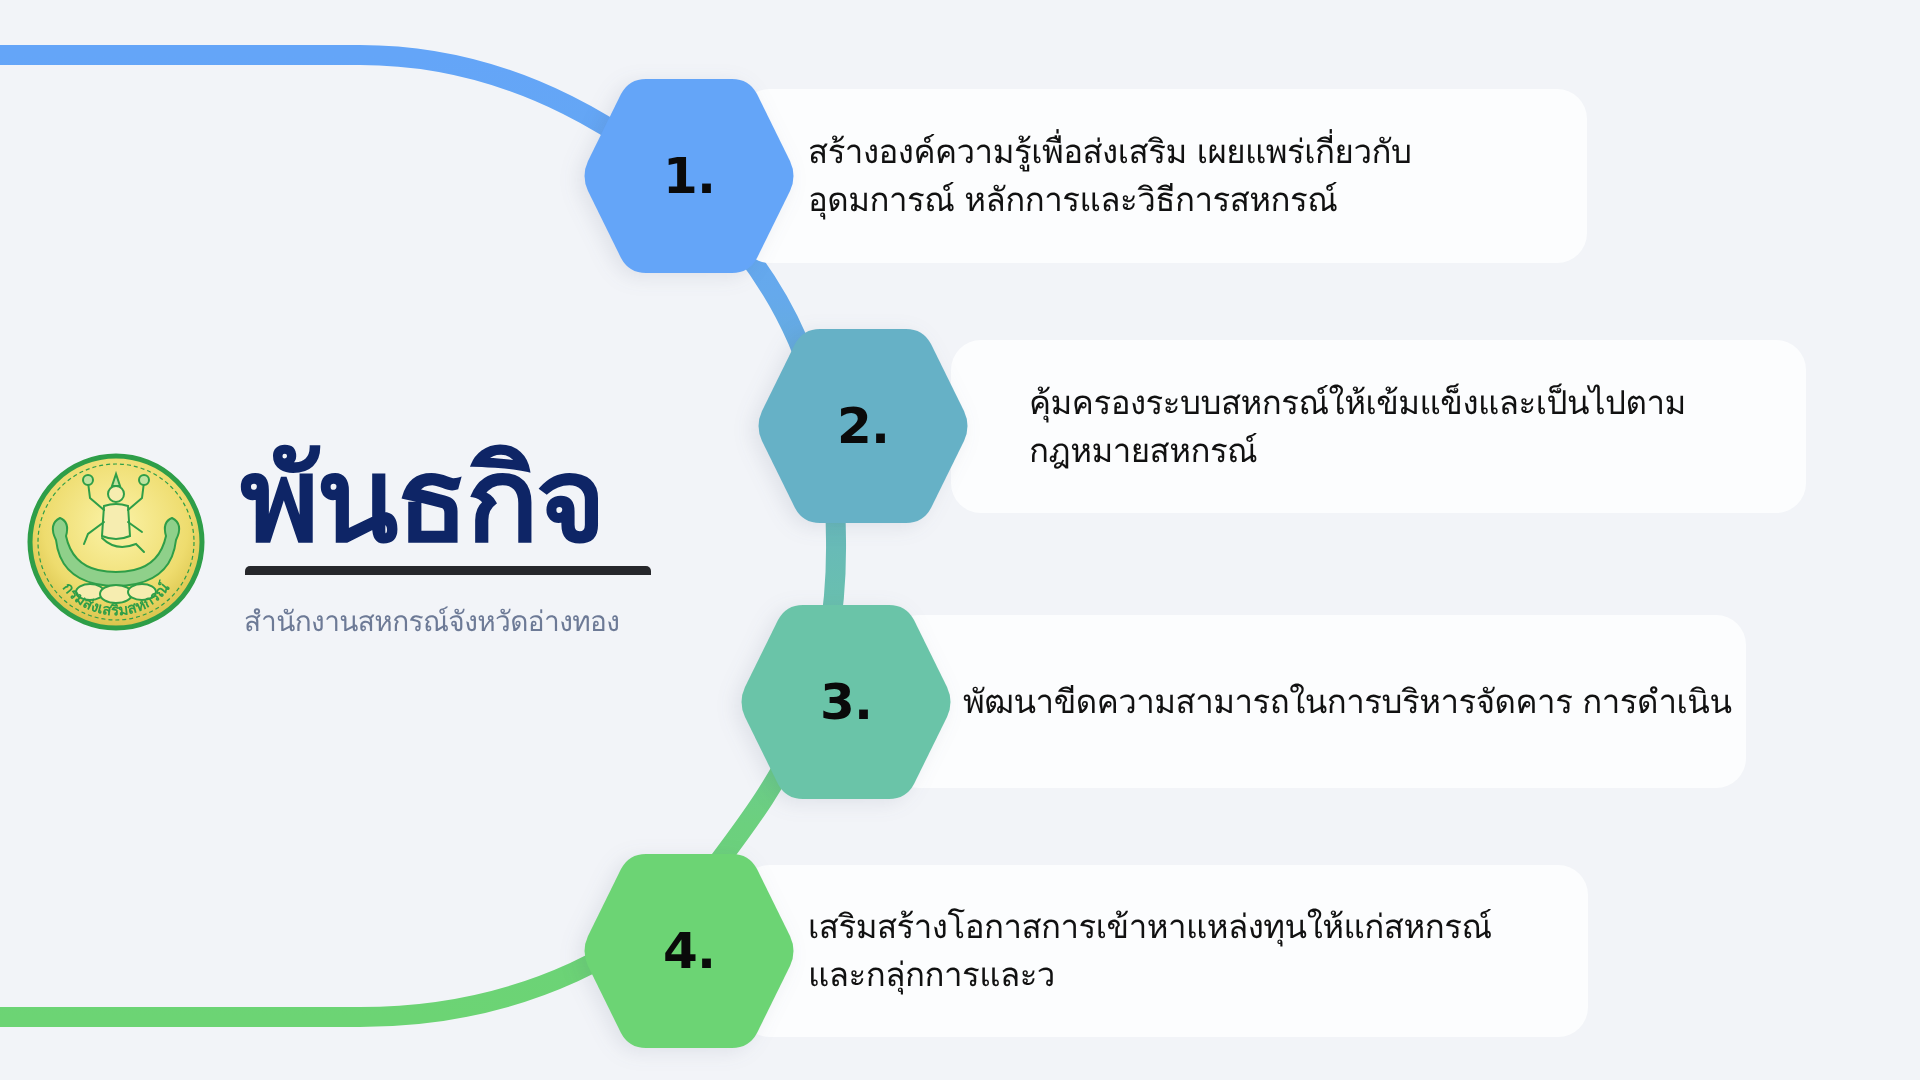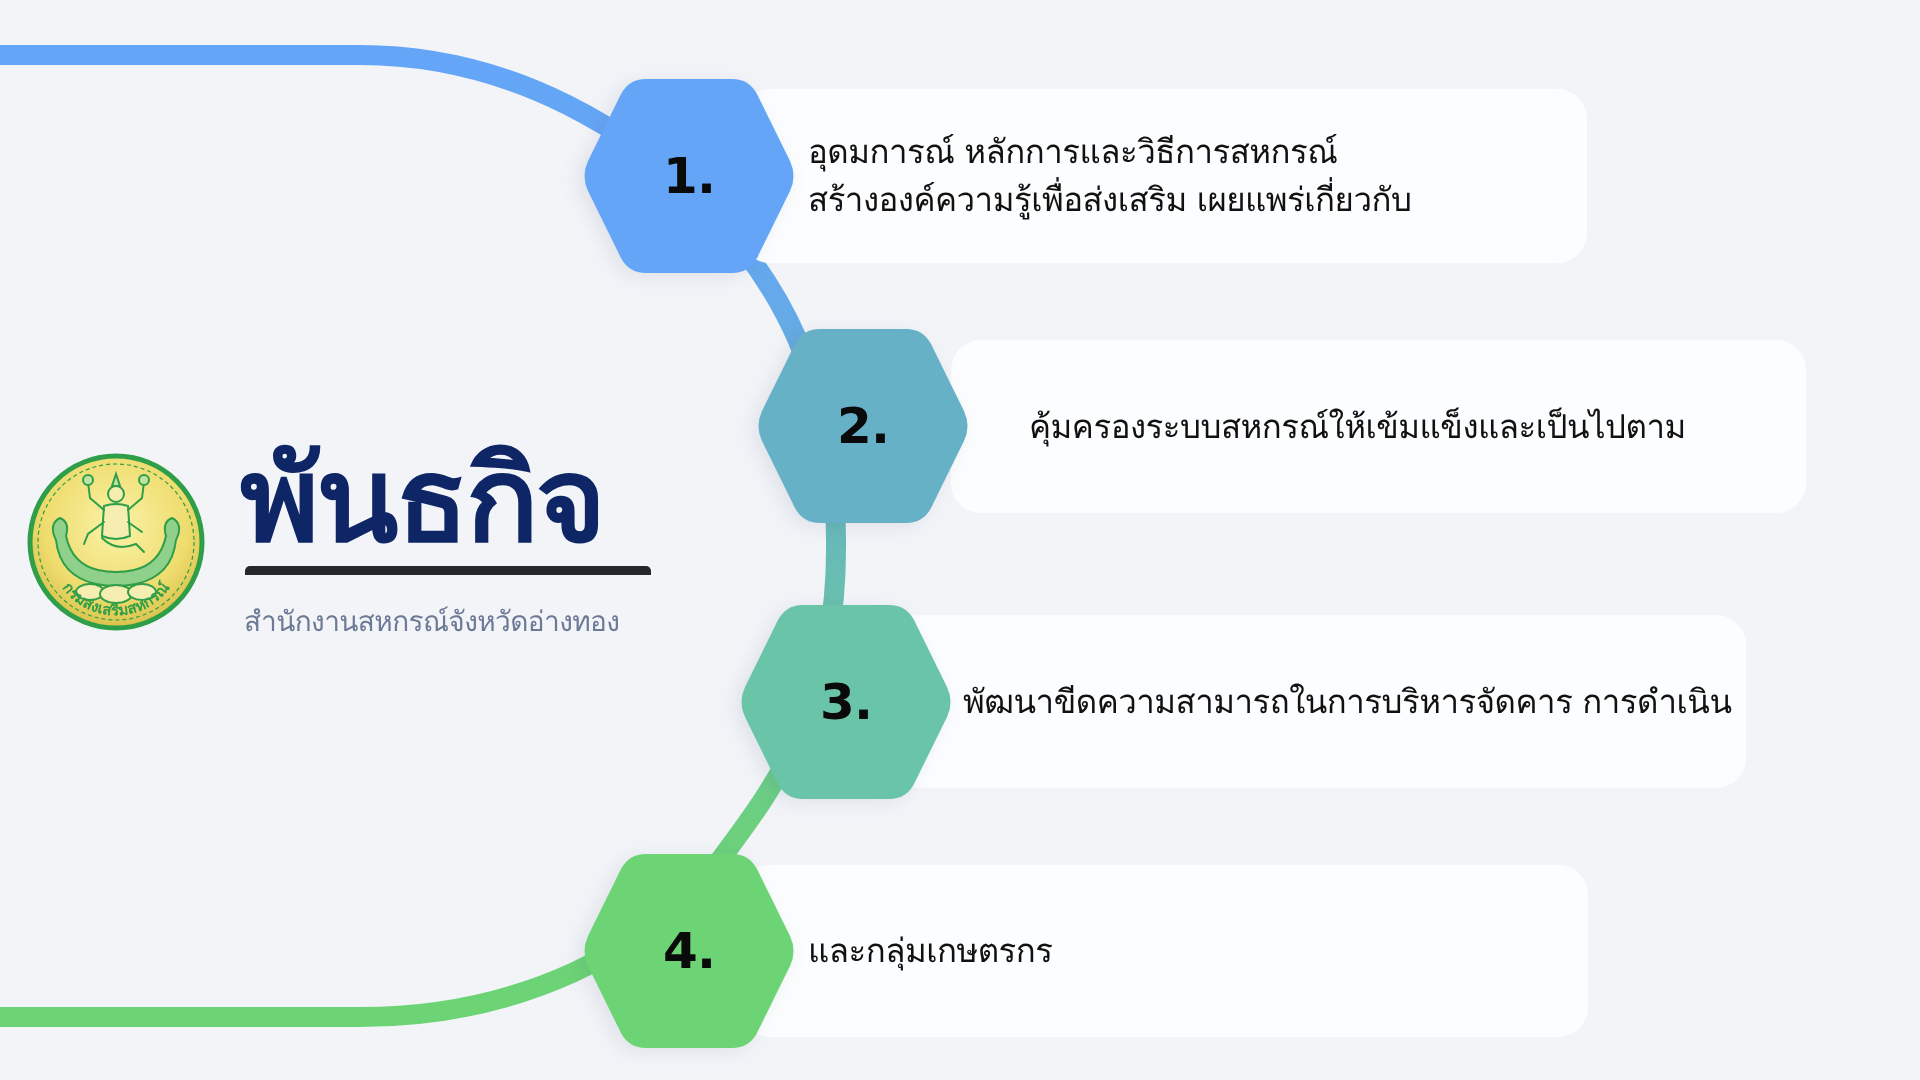--- a/index.html
+++ b/index.html
@@ -74,40 +74,42 @@
         <stop offset="62%" stop-color="#6AC4A8"></stop>
         <stop offset="80%" stop-color="#6CD07E"></stop>
         <stop offset="100%" stop-color="#6CD474"></stop>
       </linearGradient>
     </defs>
     <path d="M 0 55 L 360 55 C 520 55 640 140 700 200 C 780 280 835 380 836 540 C 838 700 780 780 720 860 C 650 950 520 1017 360 1017 L 0 1017" fill="none" stroke="url(#pathGrad)" stroke-width="20" gradientUnits="userSpaceOnUse"></path>
   </svg>
 
   <div class="card" style="left:740px; top:89px; width:847px; height:174px; padding-left:68px;">
     <div class="card-text">
+      <span>สร้างองค์ความรู้เพื่อส่งเสริม เผยแพร่เกี่ยวกับ</span>
       <span>อุดมการณ์ หลักการและวิธีการสหกรณ์</span>
-      <span>สร้างองค์ความรู้เพื่อส่งเสริม เผยแพร่เกี่ยวกับ</span>
     </div>
   </div>
 
   <div class="card" style="left:951px; top:340px; width:855px; height:173px; padding-left:78px;">
     <div class="card-text">
       <span>คุ้มครองระบบสหกรณ์ให้เข้มแข็งและเป็นไปตาม</span>
+      <span>กฎหมายสหกรณ์</span>
     </div>
   </div>
 
   <div class="card" style="left:889px; top:615px; width:857px; height:173px; padding-left:74px;">
     <div class="card-text">
       <span>พัฒนาขีดความสามารถในการบริหารจัดคาร การดำเนิน</span>
     </div>
   </div>
 
   <div class="card" style="left:740px; top:865px; width:848px; height:172px; padding-left:68px;">
     <div class="card-text">
-      <span>และกลุ่มเกษตรกร</span>
+      <span>เสริมสร้างโอกาสการเข้าหาแหล่งทุนให้แก่สหกรณ์</span>
+      <span>และกลุ่กการและว</span>
     </div>
   </div>
 
   <div class="hex" style="left:584px; top:79px;">
     <svg width="210" height="194" viewBox="0 0 210 194">
       <path d="M 62 0 L 148 0 Q 165 0 173 15 L 206 82 Q 213 97 206 112 L 173 179 Q 165 194 148 194 L 62 194 Q 45 194 37 179 L 4 112 Q -3 97 4 82 L 37 15 Q 45 0 62 0 Z" fill="#64A5F8"></path>
     </svg>
     <div class="hex-num">1.</div>
   </div>
 

